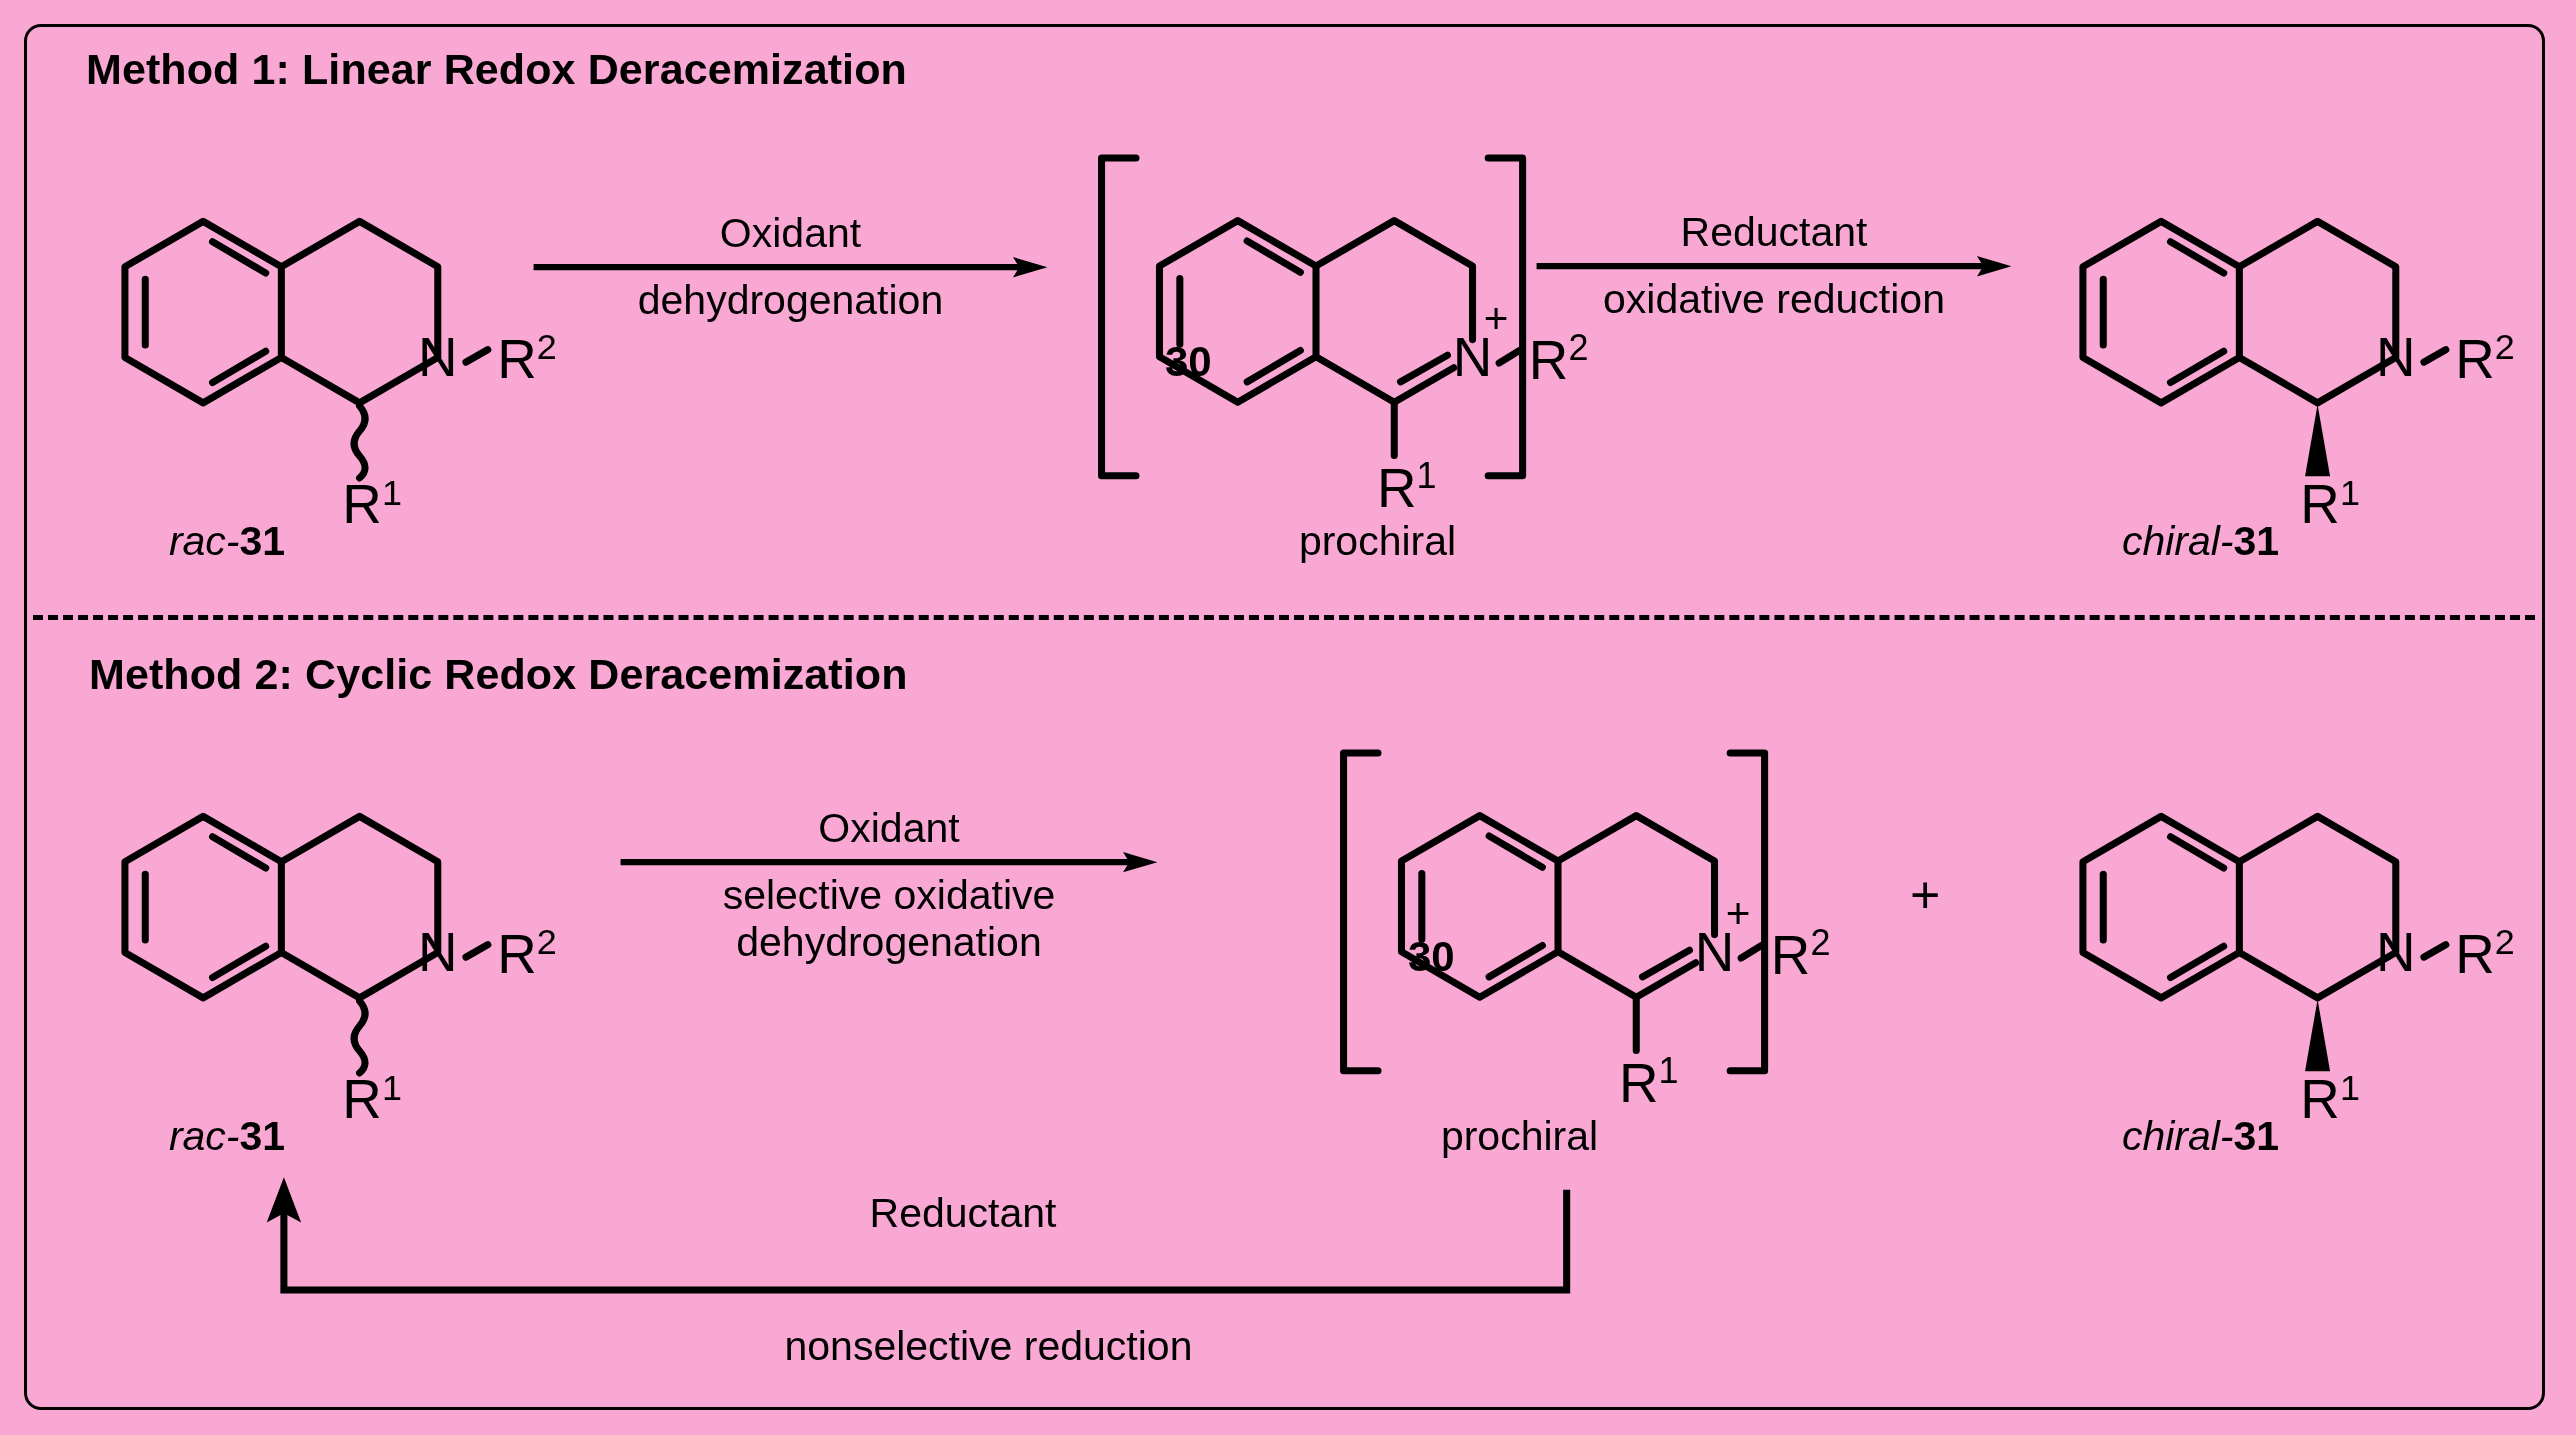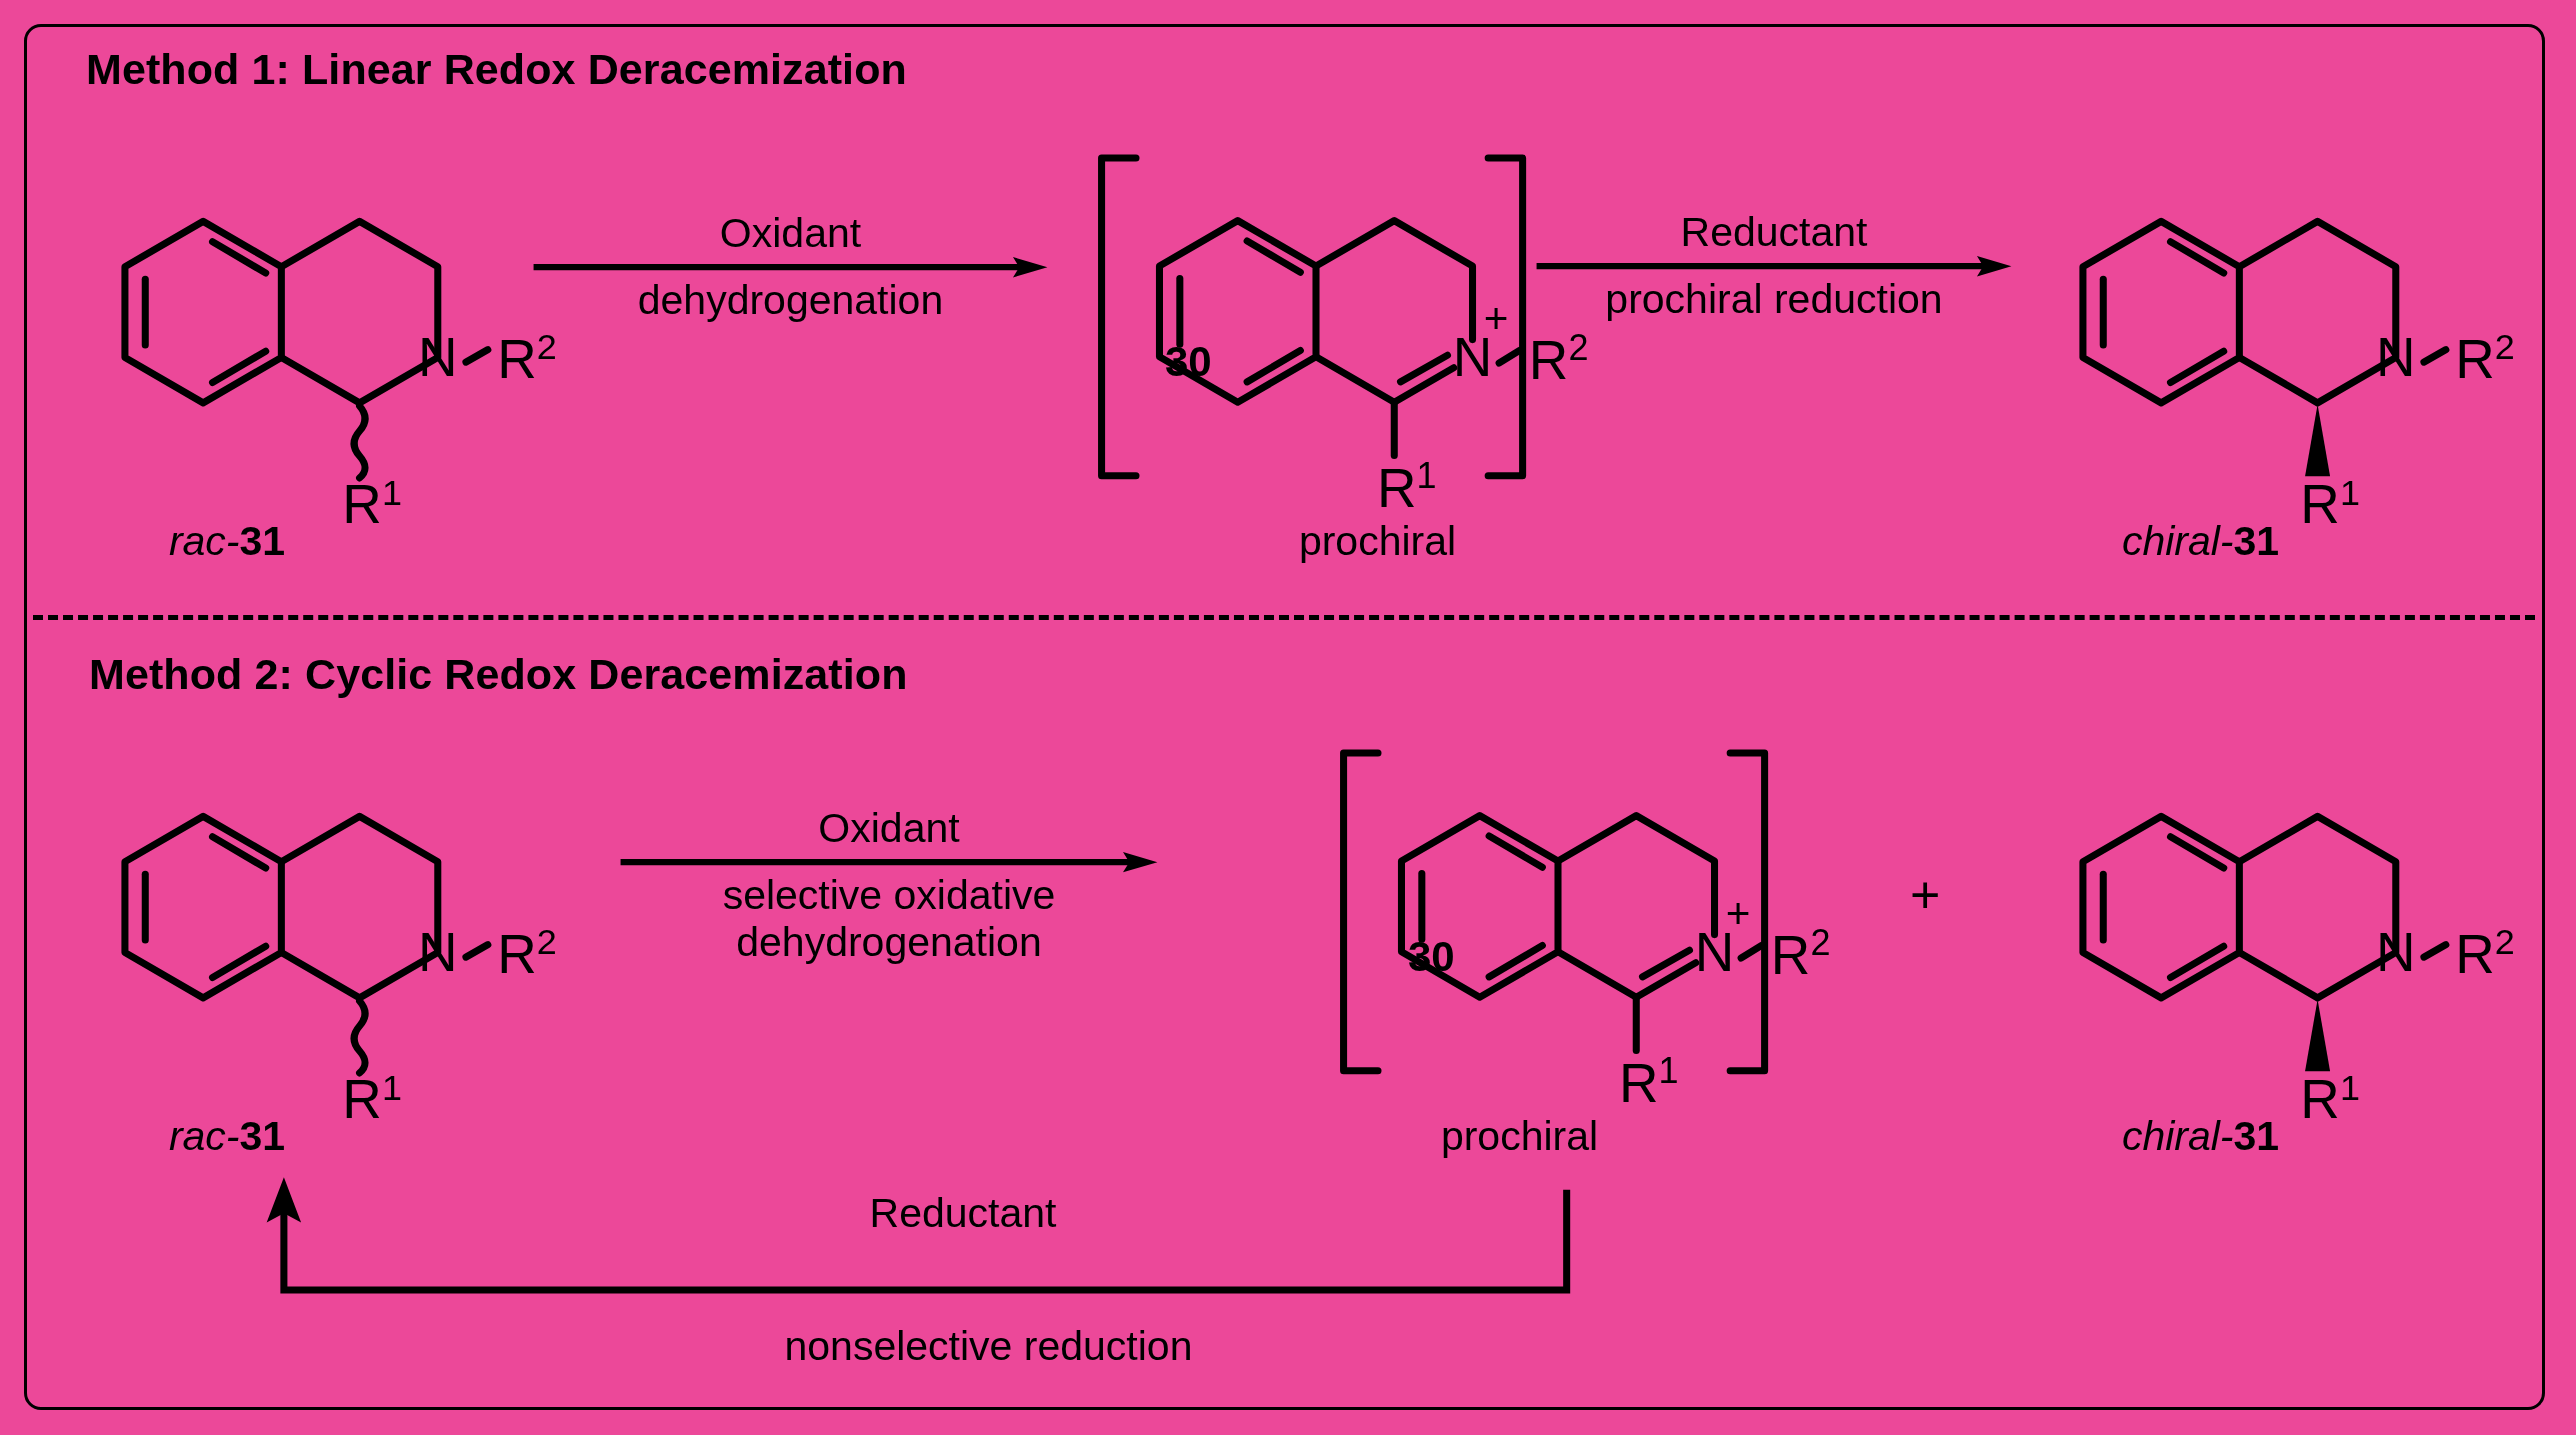--- a/index.html
+++ b/index.html
@@ -8,21 +8,21 @@
     background: #ffffff;
   }
   body {
     font-family: "Liberation Sans", sans-serif;
     color: #000000;
   }
   #scheme-root {
     position: relative;
     width: 2576px;
     height: 1436px;
-    background: #ec4899;
+    background: #f9a8d4;
     overflow: hidden;
   }
   .frame {
     position: absolute;
     left: 23.5px;
     top: 23.5px;
     width: 2521px;
     height: 1386px;
     border: 3.9px solid #000000;
     border-radius: 17px;
@@ -193,21 +193,21 @@
 
   <div class="arrow-block" style="left:1535px; top:210px; width:478px;">
     <div class="arrow-top">Reductant</div>
     <div class="arrow-line">
       <svg width="478" height="20.4" viewBox="0 0 610 26">
         <line x1="2" y1="13" x2="582" y2="13" stroke="#000000" stroke-width="8"></line>
         <polygon points="608,13 564,0 572,13 564,26" fill="#000000"></polygon>
       </svg>
     </div>
     <div class="arrow-bottom">
-      <span>prochiral reduction</span>
+      <span>oxidative reduction</span>
     </div>
   </div>
 
   <div class="struct" style="left:2036px; top:149px;">
     <svg width="438" height="345" viewBox="0 0 560 440">
       <g fill="none" stroke="#000000" stroke-width="9" stroke-linecap="round" stroke-linejoin="round">
         <polygon points="60,150 160,92 260,150 260,266 160,324 60,266"></polygon>
         <line x1="86" y1="166" x2="86" y2="250"></line>
         <line x1="172" y1="118" x2="240" y2="158"></line>
         <line x1="172" y1="298" x2="240" y2="258"></line>

